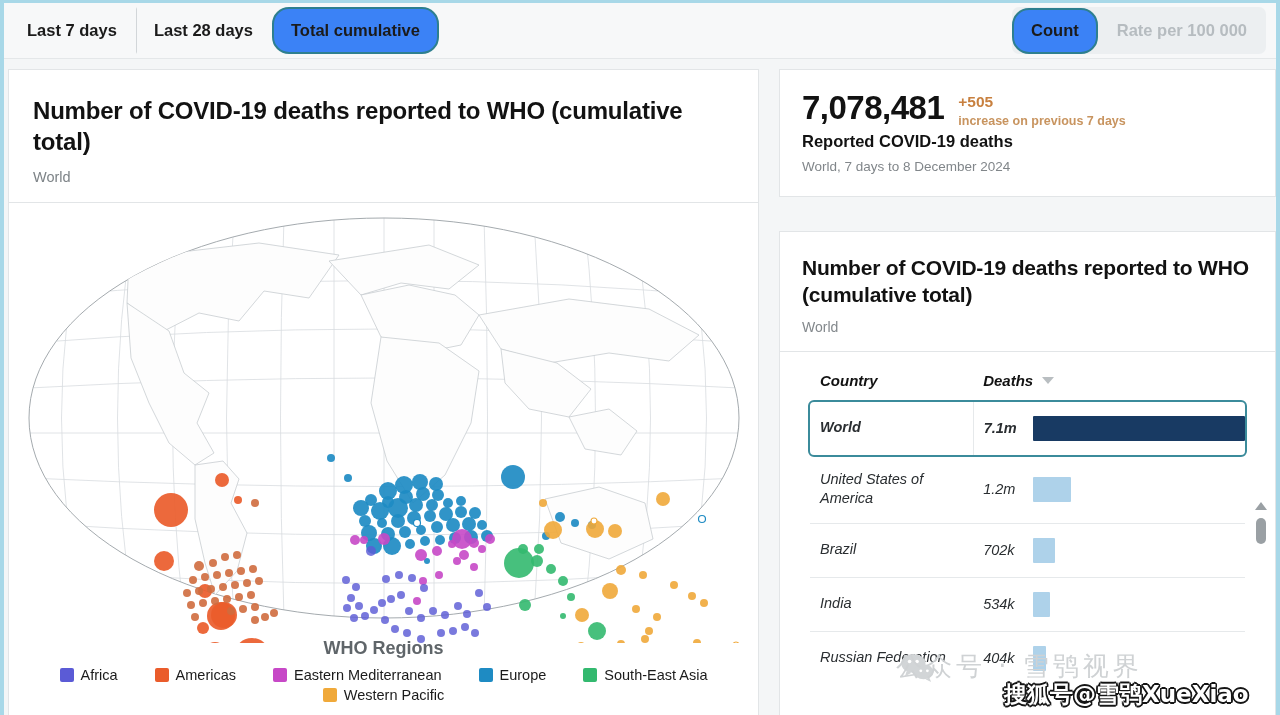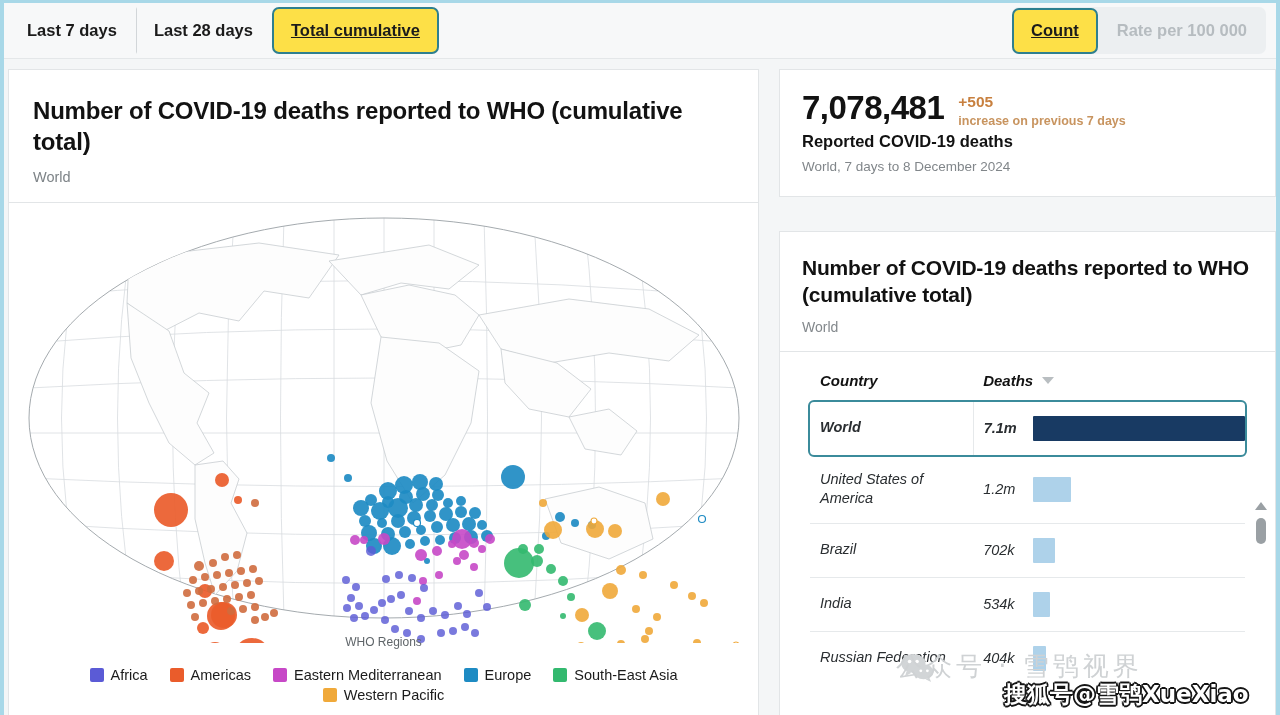--- a/index.html
+++ b/index.html
@@ -32,23 +32,22 @@
   .tabgroup.right { margin-right: 10px; }
   .tab {
     font-size: 16.5px; font-weight: bold; color: #1b1b1b;
     padding: 0 17px; height: 47px;
     display: flex; align-items: center; justify-content: center;
     background: transparent; border: 2px solid transparent;
     border-radius: 6px; cursor: pointer; white-space: nowrap;
   }
   .tab.sep { border-left: 1px solid #d2d6d9; border-radius: 0; }
   .tab.active {
-    background: #fde047; border: 2px solid #2e7f8f;
-    border-radius: 7px;
-    text-decoration: underline;
+    background: #3b82f6; border: 2px solid #2e7f8f;
+    border-radius: 17px;
   }
   .tab.muted { color: #b6bcc0; font-weight: bold; }
   .toggle-wrap {
     display: flex; align-items: center;
     background: #eceff1; border-radius: 7px; height: 47px;
   }
   .toggle-wrap .tab { height: 46px; }
 
   
   .left-card {
@@ -69,24 +68,24 @@
   }
   .lc-sub { font-size: 14.5px; color: #7d8387; margin-top: 12px; }
 
   .map-area { position: relative; width: 100%; height: 514px; }
   .map-svg { position: absolute; left: 0; top: 0; }
 
   .legend {
     position: absolute; bottom: 12px; left: 0; width: 100%;
     text-align: center;
   }
-  .legend-title { font-size: 12px; color: #5f6569; margin-bottom: 16px; }
+  .legend-title { font-size: 18px; color: #5f6569; margin-bottom: 6px; font-weight: bold; }
   .legend-row {
     display: flex; justify-content: center; align-items: center;
-    flex-wrap: wrap; gap: 0px;
+    flex-wrap: wrap; gap: 15px;
   }
   .legend-item {
     display: inline-flex; align-items: center;
     margin: 2px 11px; font-size: 14.5px; color: #1b1b1b;
   }
   .swatch {
     width: 14px; height: 14px; border-radius: 2px;
     margin-right: 7px; display: inline-block;
   }
 

